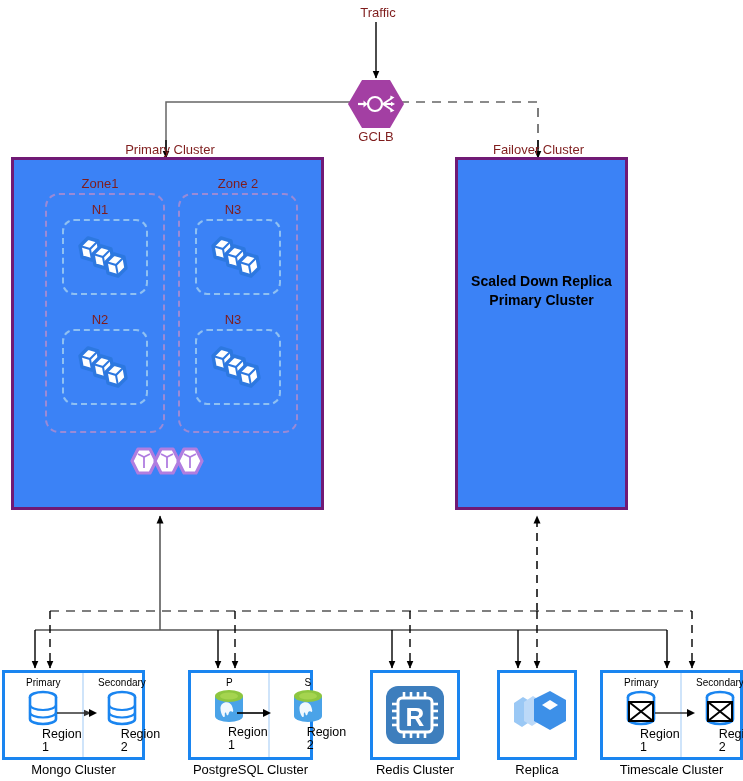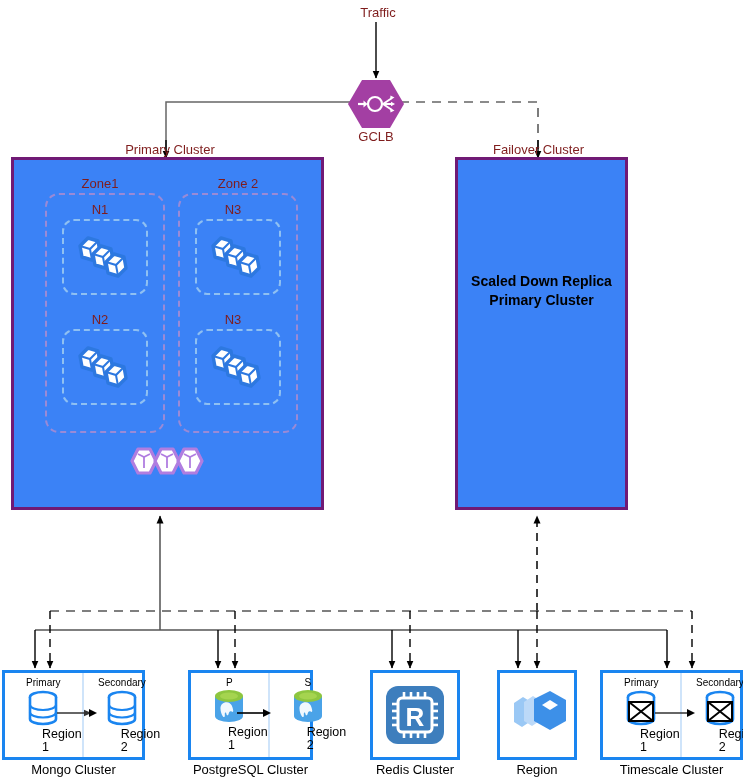--- a/index.html
+++ b/index.html
@@ -302,21 +302,21 @@
   <div class="dbbox" style="left:497px;top:670px;width:80px;height:90px;align-items:center;justify-content:center;">
     <div class="iconwrap" style="flex:1;">
       <svg width="62" height="52" viewBox="0 0 62 52">
         <polygon points="8,14 17,8 25,13 25,32 16,38 8,33" fill="#9ac8f5"></polygon>
         <polygon points="18,13 27,7 35,12 35,31 26,37 18,32" fill="#bcd9f8"></polygon>
         <polygon points="28,10 44,2 60,11 60,32 44,41 28,32" fill="#3d90e8"></polygon>
         <polygon points="36,16 44,11 52,16 44,21" fill="#fff"></polygon>
       </svg>
     </div>
   </div>
-  <div class="caption" style="left:497px;top:762px;width:80px;">Region</div>
+  <div class="caption" style="left:497px;top:762px;width:80px;">Replica</div>
 
   <div class="dbbox" style="left:600px;top:670px;width:143px;height:90px;">
     <div class="dbcell">
       <div class="celltop">Primary</div>
       <div class="iconwrap">
         <svg width="40" height="40" viewBox="0 0 40 40">
           <ellipse cx="20" cy="9" rx="13" ry="5" fill="#fff" stroke="#1a85f0" stroke-width="2.6"></ellipse>
           <path d="M7,9 L7,31 A13,5 0 0 0 33,31 L33,9" fill="#fff" stroke="#1a85f0" stroke-width="2.6"></path>
           <rect x="8" y="14" width="24" height="19" fill="#fff" stroke="#000" stroke-width="2"></rect>
           <path d="M8,14 L32,33 M32,14 L8,33" stroke="#000" stroke-width="2"></path>

